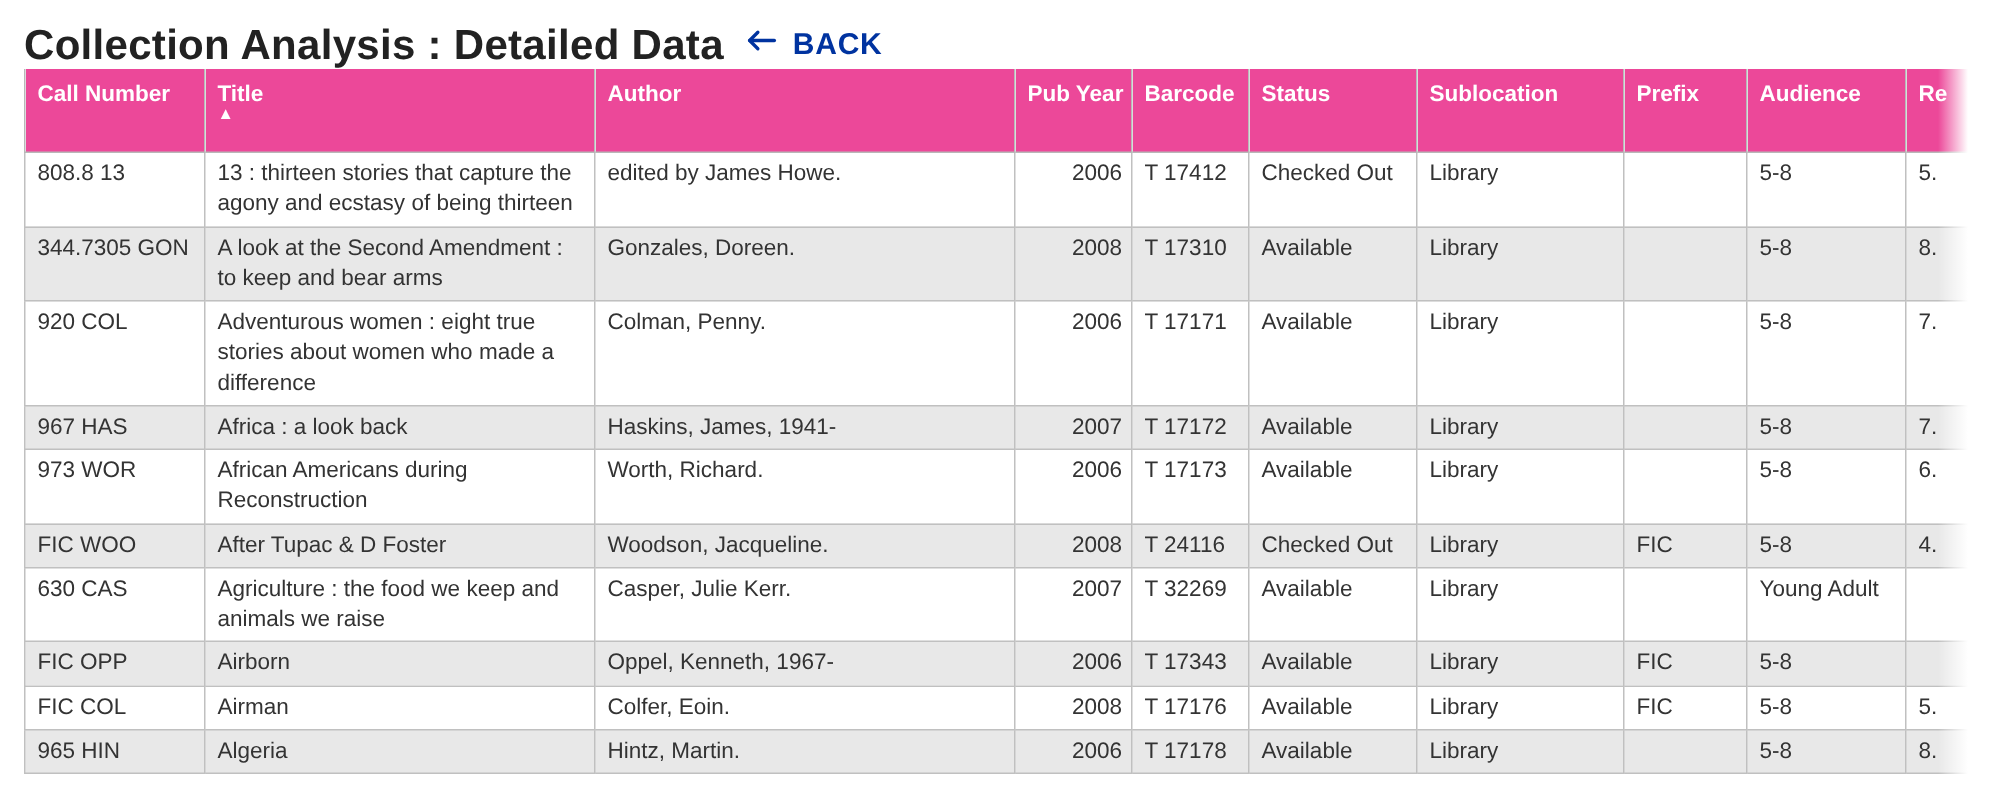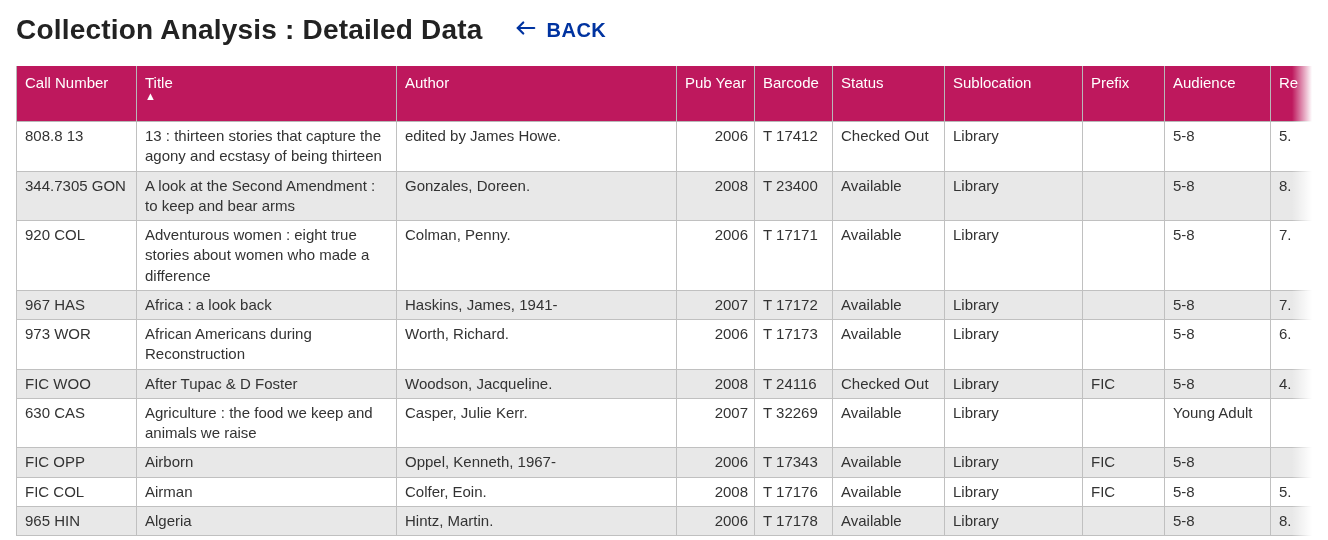--- a/index.html
+++ b/index.html
@@ -1,24 +1,24 @@
 <!DOCTYPE html>
 <html><head>
   <meta charset="utf-8">
   <style>
     * { box-sizing: border-box; margin: 0; padding: 0; font-family: "Segoe UI", -apple-system, sans-serif; }
     body { background: #fff; padding: 14px 16px 0 16px; color: #222; width: 1328px; overflow: hidden; }
-    .header { display: flex; align-items: center; gap: 32px; margin-bottom: 20px; }
+    .header { display: flex; align-items: center; gap: 14px; }
     .page-title { font-size: 28px; font-weight: 700; color: #222; letter-spacing: 0.2px; }
     .back-link { display: flex; align-items: center; gap: 10px; color: #0033A0; font-weight: 700; font-size: 20px; cursor: pointer; letter-spacing: 0.5px; }
     .back-link svg { width: 22px; height: 22px; }
     .grid-wrap { position: relative; width: 100%; }
     .grid-scroll { overflow-x: hidden; }
     table { border-collapse: collapse; table-layout: fixed; width: 1360px; }
-    th { background: #be185d; color: #fff; font-weight: 400; font-size: 15px; text-align: left; padding: 8px 8px 10px 8px; border: 1px solid #b8b8b8; border-top: none; vertical-align: top; white-space: nowrap; overflow: hidden; }
+    th { background: #ec4899; color: #fff; font-weight: 700; font-size: 15px; text-align: left; padding: 8px 8px 10px 8px; border: 1px solid #b8b8b8; border-top: none; vertical-align: top; white-space: nowrap; overflow: hidden; }
     th.sorted { padding-bottom: 20px; }
     th.sorted .sort-ind { display: block; font-size: 11px; line-height: 10px; margin-top: 0px; }
     td { font-size: 15px; color: #333; padding: 4px 6px 4px 8px; border: 1px solid #c0c0c0; vertical-align: top; line-height: 1.35; }
     td.num { text-align: right; padding-right: 6px; }
     tbody tr:nth-child(even) td { background: #e8e8e8; }
     tbody tr:nth-child(odd) td { background: #fff; }
     .col-call    { width: 120px; }
     .col-title   { width: 260px; }
     .col-author  { width: 280px; }
     .col-year    { width: 78px; }
@@ -86,21 +86,21 @@
             <td>Library</td>
             <td></td>
             <td>5-8</td>
             <td>5.</td>
           </tr>
           <tr>
             <td>344.7305 GON</td>
             <td>A look at the Second Amendment : to keep and bear arms</td>
             <td>Gonzales, Doreen.</td>
             <td class="num">2008</td>
-            <td>T 23400</td>
+            <td>T 17310</td>
             <td>Available</td>
             <td>Library</td>
             <td></td>
             <td>5-8</td>
             <td>8.</td>
           </tr>
           <tr>
             <td>920 COL</td>
             <td>Adventurous women : eight true stories about women who made a difference</td>
             <td>Colman, Penny.</td>

